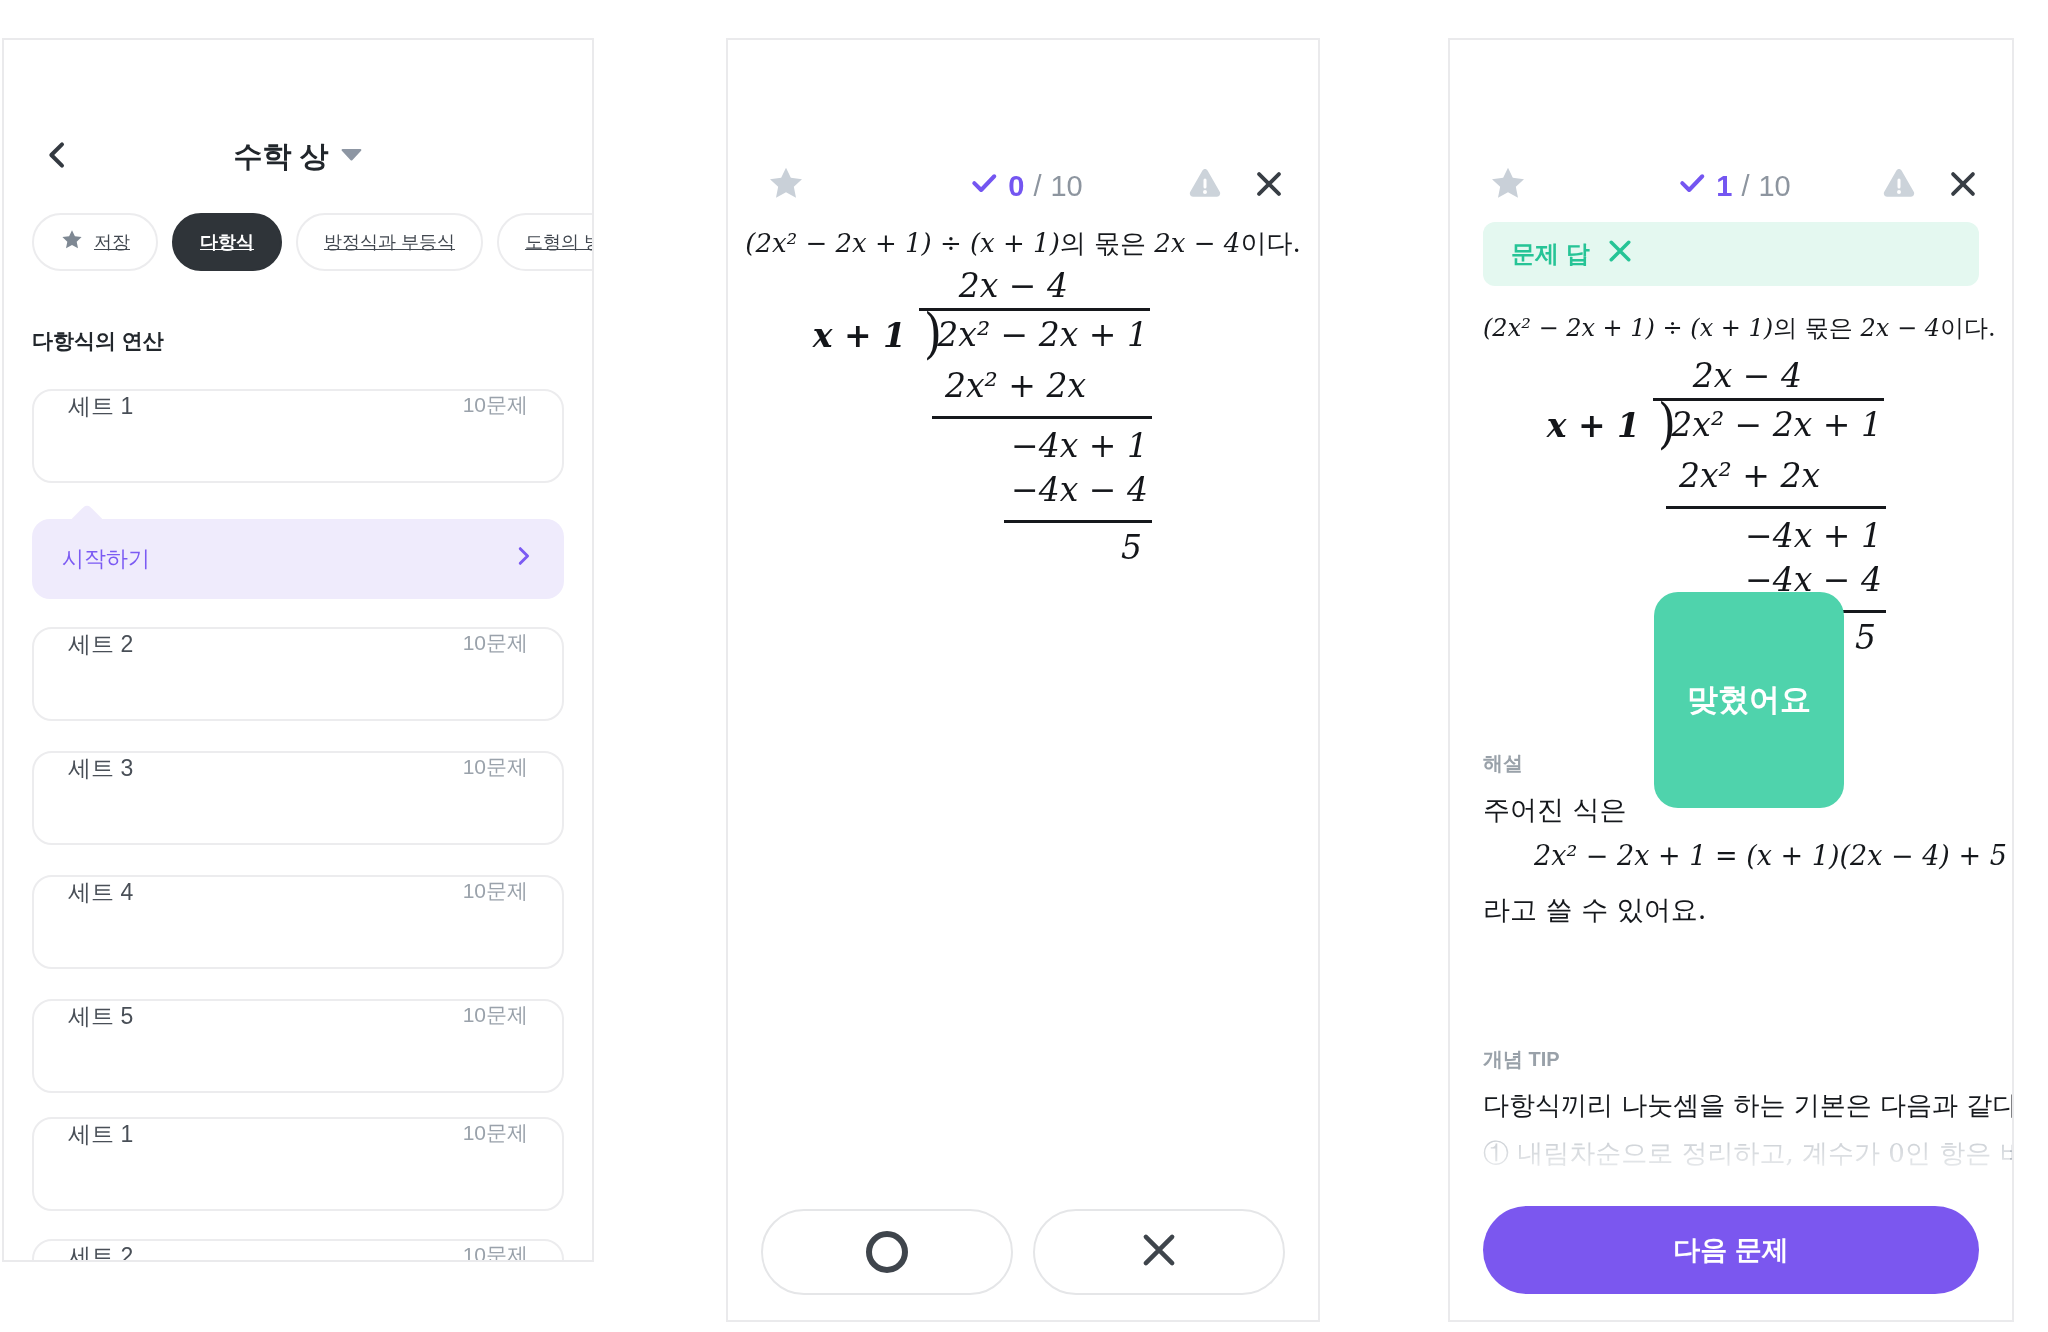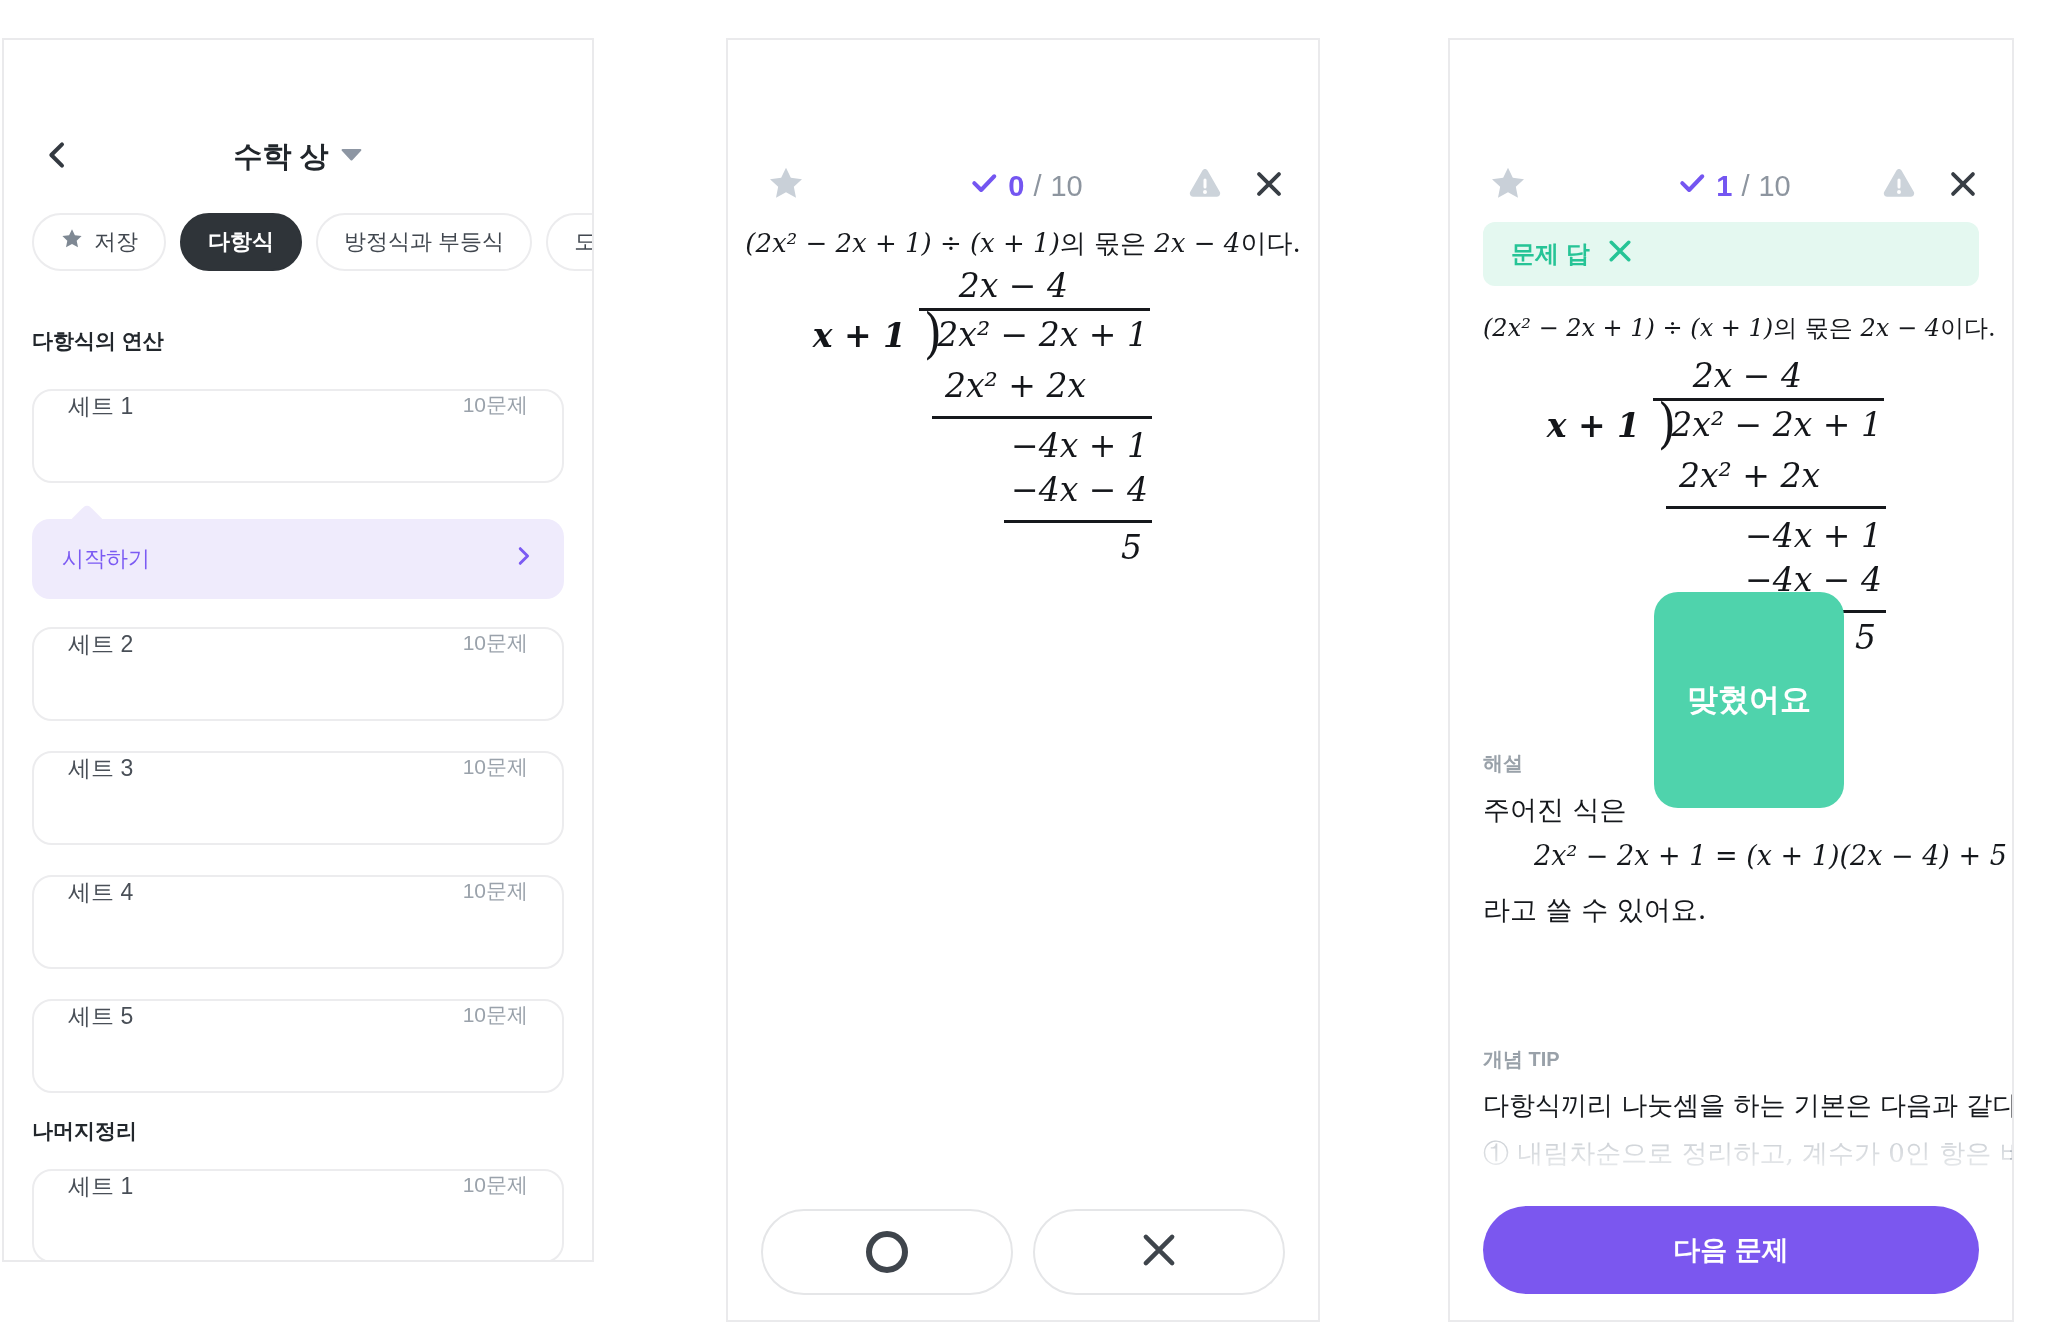--- a/index.html
+++ b/index.html
@@ -14,21 +14,21 @@
 
   
   .lp-header { margin-top:88px; position:relative; height:44px; display:flex; align-items:center; }
   .back-btn { position:absolute; left:6px; width:40px; height:40px; display:flex; align-items:center; justify-content:center; cursor:pointer; }
   .lp-title { position:absolute; left:50%; transform:translateX(-50%); display:flex; align-items:center; gap:12px; cursor:pointer; }
   .lp-title-text { font-size:29px; font-weight:700; color:#21262b; white-space:nowrap; }
 
   .chips { margin-top:34px; display:flex; gap:14px; width:620px; }
   .chip { flex:none; height:58px; display:flex; align-items:center; gap:10px; padding:0 26px;
           border:2px solid #ececee; border-radius:29px; background:#fff;
-          font-size:22px; color:#41474f; white-space:nowrap; cursor:pointer; }
+          font-size:18px; color:#41474f; white-space:nowrap; cursor:pointer;text-decoration:underline; }
   .chip.dark { background:#2f3439; border-color:#2f3439; color:#fff; font-weight:600; }
 
   .sec-title { font-size:21px; font-weight:700; color:#22272c; }
   .sec-1 { margin-top:56px; }
   .sec-2 { margin-top:24px; }
 
   .setcard { height:94px; border:2px solid #ececee; border-radius:20px; background:#fff;
              display:flex; align-items:flex-start; justify-content:space-between; padding:0 34px; cursor:pointer; }
   .set-name { font-size:23px; font-weight:500; color:#494f57; }
   .set-count { font-size:21px; color:#9aa2ab; }
@@ -167,21 +167,20 @@
   </div>
   <div class="setcard mt30">
     <span class="set-name">세트 4</span>
     <span class="set-count">10문제</span>
   </div>
   <div class="setcard mt30">
     <span class="set-name">세트 5</span>
     <span class="set-count">10문제</span>
   </div>
 
-  <div class="sec-title sec-2">나머지정리</div>
 
   <div class="setcard mt24">
     <span class="set-name">세트 1</span>
     <span class="set-count">10문제</span>
   </div>
   <div class="setcard mt28">
     <span class="set-name">세트 2</span>
     <span class="set-count">10문제</span>
   </div>
 </div>

